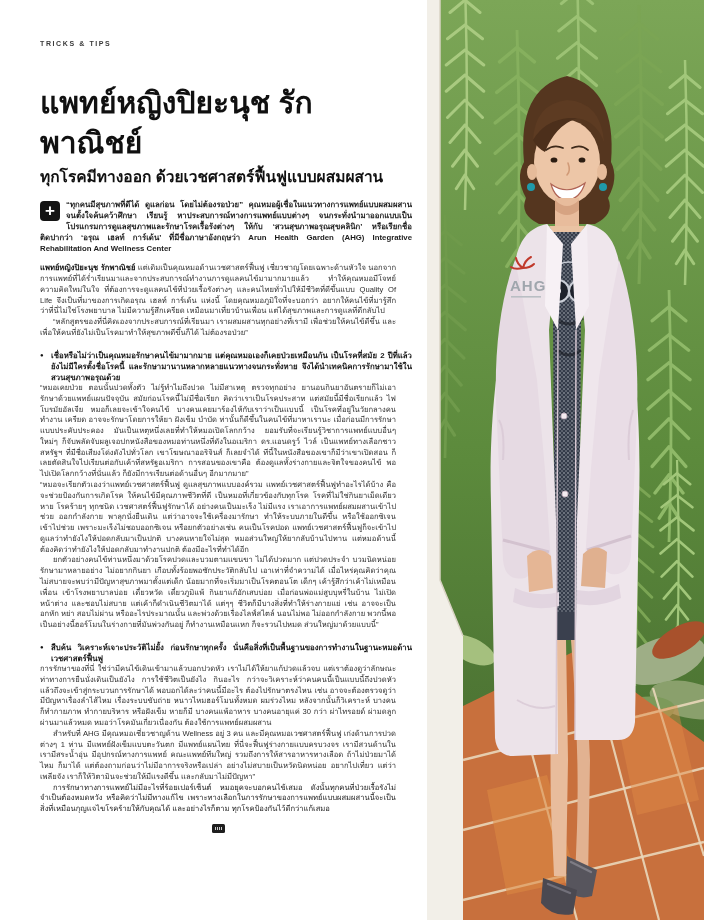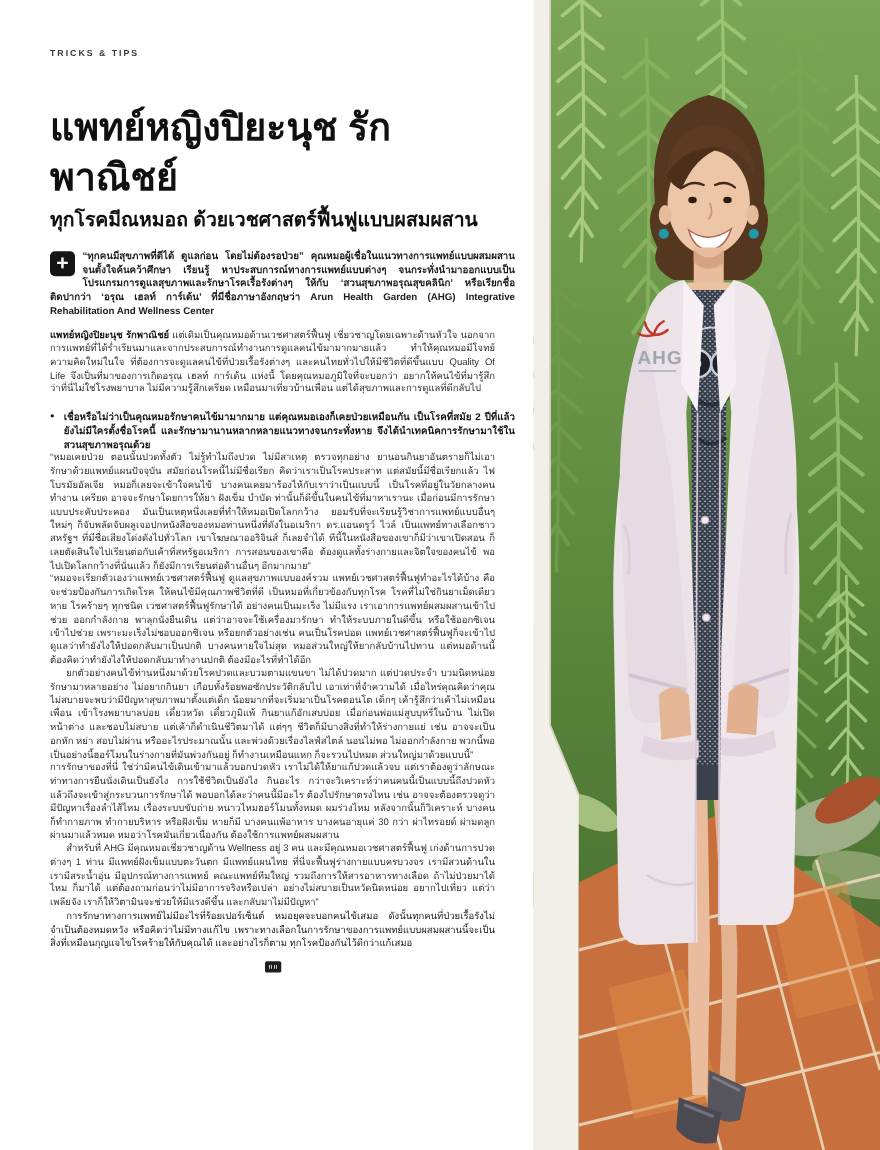--- a/index.html
+++ b/index.html
@@ -37,35 +37,37 @@
   .photo svg{display:block;}
 </style>
 </head>
 <body>
 
 <div class="page">
 
   <div class="content">
     <div class="kicker">TRICKS &amp; TIPS</div>
     <h1 class="headline">แพทย์หญิงปิยะนุช รักพาณิชย์</h1>
-    <h2 class="subheadline">ทุกโรคมีณหมอถ ด้วยเวชศาสตร์ฟื้นฟูแบบผสมผสาน</h2>
+    <h2 class="subheadline">ทุกโรคมีทางออก ด้วยเวชศาสตร์ฟื้นฟูแบบผสมผสาน</h2>
 
     <div class="intro">
       <span class="plus-badge">+</span>
       <span>“ทุกคนมีสุขภาพที่ดีได้ ดูแลก่อน โดยไม่ต้องรอป่วย” คุณหมอผู้เชื่อในแนวทางการแพทย์แบบผสมผสาน จนตั้งใจค้นคว้าศึกษา เรียนรู้ หาประสบการณ์ทางการแพทย์แบบต่างๆ จนกระทั่งนำมาออกแบบเป็นโปรแกรมการดูแลสุขภาพและรักษาโรคเรื้อรังต่างๆ ให้กับ ‘สวนสุขภาพอรุณสุขคลินิก’ หรือเรียกชื่อติดปากว่า ‘อรุณ เฮลท์ การ์เด้น’ ที่มีชื่อภาษาอังกฤษว่า Arun Health Garden (AHG) Integrative Rehabilitation And Wellness Center</span>
     </div>
 
     <p class="body"><span class="lead-name">แพทย์หญิงปิยะนุช รักพาณิชย์</span><span> แต่เดิมเป็นคุณหมอด้านเวชศาสตร์ฟื้นฟู เชี่ยวชาญโดยเฉพาะด้านหัวใจ นอกจากการแพทย์ที่ได้ร่ำเรียนมาและจากประสบการณ์ทำงานการดูแลคนไข้มามากมายแล้ว ทำให้คุณหมอมีโจทย์ความคิดใหม่ในใจ ที่ต้องการจะดูแลคนไข้ที่ป่วยเรื้อรังต่างๆ และคนไทยทั่วไปให้มีชีวิตที่ดีขึ้นแบบ Quality Of Life จึงเป็นที่มาของการเกิดอรุณ เฮลท์ การ์เด้น แห่งนี้ โดยคุณหมอภูมิใจที่จะบอกว่า อยากให้คนไข้ที่มารู้สึกว่าที่นี่ไม่ใช่โรงพยาบาล ไม่มีความรู้สึกเครียด เหมือนมาเที่ยวบ้านเพื่อน แต่ได้สุขภาพและการดูแลที่ดีกลับไป</span></p>
+    <p class="body nogap indent">“หลักสูตรของที่นี่คิดเองจากประสบการณ์ที่เรียนมา เราผสมผสานทุกอย่างที่เรามี เพื่อช่วยให้คนไข้ดีขึ้น และเพื่อให้คนที่ยังไม่เป็นโรคมาทำให้สุขภาพดีขึ้นก็ได้ ไม่ต้องรอป่วย”</p>
 
     <p class="section-heading">เชื่อหรือไม่ว่าเป็นคุณหมอรักษาคนไข้มามากมาย แต่คุณหมอเองก็เคยป่วยเหมือนกัน เป็นโรคที่สมัย 2 ปีที่แล้วยังไม่มีใครตั้งชื่อโรคนี้ และรักษามานานหลากหลายแนวทางจนกระทั่งหาย จึงได้นำเทคนิคการรักษามาใช้ในสวนสุขภาพอรุณด้วย</p>
     <p class="body nogap">“หมอเคยป่วย ตอนนั้นปวดทั้งตัว ไม่รู้ทำไมถึงปวด ไม่มีสาเหตุ ตรวจทุกอย่าง ยานอนกินยาอันตรายก็ไม่เอา รักษาด้วยแพทย์แผนปัจจุบัน สมัยก่อนโรคนี้ไม่มีชื่อเรียก คิดว่าเราเป็นโรคประสาท แต่สมัยนี้มีชื่อเรียกแล้ว ไฟโบรมัยอัลเจีย หมอก็เลยจะเข้าใจคนไข้ บางคนเคยมาร้องไห้กับเราว่าเป็นแบบนี้ เป็นโรคที่อยู่ในวัยกลางคน ทำงาน เครียด อาจจะรักษาโดยการให้ยา ฝังเข็ม บำบัด ท่านั้นก็ดีขึ้นในคนไข้ที่มาหาเรานะ เมื่อก่อนมีการรักษาแบบประคับประคอง มันเป็นเหตุหนึ่งเลยที่ทำให้หมอเปิดโลกกว้าง ยอมรับที่จะเรียนรู้วิชาการแพทย์แบบอื่นๆ ใหม่ๆ ก็จับพลัดจับผลูเจอปกหนังสือของหมอท่านหนึ่งที่ดังในอเมริกา ดร.แอนดรูว์ ไวล์ เป็นแพทย์ทางเลือกชาวสหรัฐฯ ที่มีชื่อเสียงโด่งดังไปทั่วโลก เขาโฆษณาออริจินส์ ก็เลยจำได้ ทีนี้ในหนังสือของเขาก็มีว่าเขาเปิดสอน ก็เลยตัดสินใจไปเรียนต่อกับเค้าที่สหรัฐอเมริกา การสอนของเขาคือ ต้องดูแลทั้งร่างกายและจิตใจของคนไข้ พอไปเปิดโลกกว้างที่นั่นแล้ว ก็ยังมีการเรียนต่อด้านอื่นๆ อีกมากมาย”</p>
 
     <p class="body nogap">“หมอจะเรียกตัวเองว่าแพทย์เวชศาสตร์ฟื้นฟู ดูแลสุขภาพแบบองค์รวม แพทย์เวชศาสตร์ฟื้นฟูทำอะไรได้บ้าง คือ จะช่วยป้องกันการเกิดโรค ให้คนไข้มีคุณภาพชีวิตที่ดี เป็นหมอที่เกี่ยวข้องกับทุกโรค โรคที่ไม่ใช่กินยาเม็ดเดียวหาย โรคร้ายๆ ทุกชนิด เวชศาสตร์ฟื้นฟูรักษาได้ อย่างคนเป็นมะเร็ง ไม่มีแรง เราเอาการแพทย์ผสมผสานเข้าไปช่วย ออกกำลังกาย พาลุกนั่งยืนเดิน แต่ว่าอาจจะใช้เครื่องมารักษา ทำให้ระบบภายในดีขึ้น หรือใช้ออกซิเจนเข้าไปช่วย เพราะมะเร็งไม่ชอบออกซิเจน หรือยกตัวอย่างเช่น คนเป็นโรคปอด แพทย์เวชศาสตร์ฟื้นฟูก็จะเข้าไปดูแลว่าทำยังไงให้ปอดกลับมาเป็นปกติ บางคนหายใจไม่สุด หมอส่วนใหญ่ให้ยากลับบ้านไปทาน แต่หมอด้านนี้ต้องคิดว่าทำยังไงให้ปอดกลับมาทำงานปกติ ต้องมีอะไรที่ทำได้อีก</p>
     <p class="body nogap indent">ยกตัวอย่างคนไข้ท่านหนึ่งมาด้วยโรคปวดและบวมตามแขนขา ไม่ได้ปวดมาก แต่ปวดประจำ บวมนิดหน่อย รักษามาหลายอย่าง ไม่อยากกินยา เกือบทั้งร้อยพอซักประวัติกลับไป เอาเท่าที่จำความได้ เมื่อไหร่คุณคิดว่าคุณไม่สบายจะพบว่ามีปัญหาสุขภาพมาตั้งแต่เด็ก น้อยมากที่จะเริ่มมาเป็นโรคตอนโต เด็กๆ เค้ารู้สึกว่าเค้าไม่เหมือนเพื่อน เข้าโรงพยาบาลบ่อย เดี๋ยวหวัด เดี๋ยวภูมิแพ้ กินยาแก้อักเสบบ่อย เมื่อก่อนพ่อแม่สูบบุหรี่ในบ้าน ไม่เปิดหน้าต่าง และชอบไม่สบาย แต่เค้าก็ดำเนินชีวิตมาได้ แต่ๆๆ ชีวิตก็มีบางสิ่งที่ทำให้ร่างกายแย่ เช่น อาจจะเป็นอกหัก หย่า สอบไม่ผ่าน หรืออะไรประมาณนั้น และพ่วงด้วยเรื่องไลฟ์สไตล์ นอนไม่พอ ไม่ออกกำลังกาย พวกนี้พอเป็นอย่างนี้ฮอร์โมนในร่างกายที่มันพ่วงกันอยู่ ก็ทำงานเหมือนแหก ก็จะรวนไปหมด ส่วนใหญ่มาด้วยแบบนี้”</p>
 
+    <p class="section-heading">สืบค้น วิเคราะห์เจาะประวัติไม่ยั้ง ก่อนรักษาทุกครั้ง นั่นคือสิ่งที่เป็นพื้นฐานของการทำงานในฐานะหมอด้านเวชศาสตร์ฟื้นฟู</p>
     <p class="body nogap">การรักษาของที่นี่ ใช่ว่ามีคนไข้เดินเข้ามาแล้วบอกปวดหัว เราไม่ได้ให้ยาแก้ปวดแล้วจบ แต่เราต้องดูว่าลักษณะท่าทางการยืนนั่งเดินเป็นยังไง การใช้ชีวิตเป็นยังไง กินอะไร กว่าจะวิเคราะห์ว่าคนคนนี้เป็นแบบนี้ถึงปวดหัว แล้วถึงจะเข้าสู่กระบวนการรักษาได้ พอบอกได้ละว่าคนนี้มีอะไร ต้องไปรักษาตรงไหน เช่น อาจจะต้องตรวจดูว่ามีปัญหาเรื่องลำไส้ไหม เรื่องระบบขับถ่าย หนาวไหมฮอร์โมนทั้งหมด ผมร่วงไหม หลังจากนั้นก็วิเคราะห์ บางคนก็ทำกายภาพ ทำกายบริหาร หรือฝังเข็ม หายก็มี บางคนแพ้อาหาร บางคนอายุแค่ 30 กว่า ผ่าไทรอยด์ ผ่ามดลูก ผ่านมาแล้วหมด หมอว่าโรคมันเกี่ยวเนื่องกัน ต้องใช้การแพทย์ผสมผสาน</p>
     <p class="body nogap indent">สำหรับที่ AHG มีคุณหมอเชี่ยวชาญด้าน Wellness อยู่ 3 คน และมีคุณหมอเวชศาสตร์ฟื้นฟู เก่งด้านการปวดต่างๆ 1 ท่าน มีแพทย์ฝังเข็มแบบตะวันตก มีแพทย์แผนไทย ที่นี่จะฟื้นฟูร่างกายแบบครบวงจร เรามีสวนด้านใน เรามีสระน้ำอุ่น มีอุปกรณ์ทางการแพทย์ คณะแพทย์ทีมใหญ่ รวมถึงการให้สารอาหารทางเลือด ถ้าไม่ป่วยมาได้ไหม ก็มาได้ แต่ต้องถามก่อนว่าไม่มีอาการจริงหรือเปล่า อย่างไม่สบายเป็นหวัดนิดหน่อย อยากไปเที่ยว แต่ว่าเพลียจัง เราก็ให้วิตามินจะช่วยให้มีแรงดีขึ้น และกลับมาไม่มีปัญหา”</p>
 
     <p class="body nogap indent closing">การรักษาทางการแพทย์ไม่มีอะไรที่ร้อยเปอร์เซ็นต์ หมอยุคจะบอกคนไข้เสมอ ดังนั้นทุกคนที่ป่วยเรื้อรังไม่จำเป็นต้องหมดหวัง หรือคิดว่าไม่มีทางแก้ไข เพราะทางเลือกในการรักษาของการแพทย์แบบผสมผสานนี้จะเป็นสิ่งที่เหมือนกุญแจไขโรคร้ายให้กับคุณได้ และอย่างไรก็ตาม ทุกโรคป้องกันไว้ดีกว่าแก้เสมอ</p>
 
     <div class="end-mark"></div>
   </div>
 
   <div class="photo">
     <svg width="277" height="920" viewBox="0 0 277 920" xmlns="http://www.w3.org/2000/svg">

